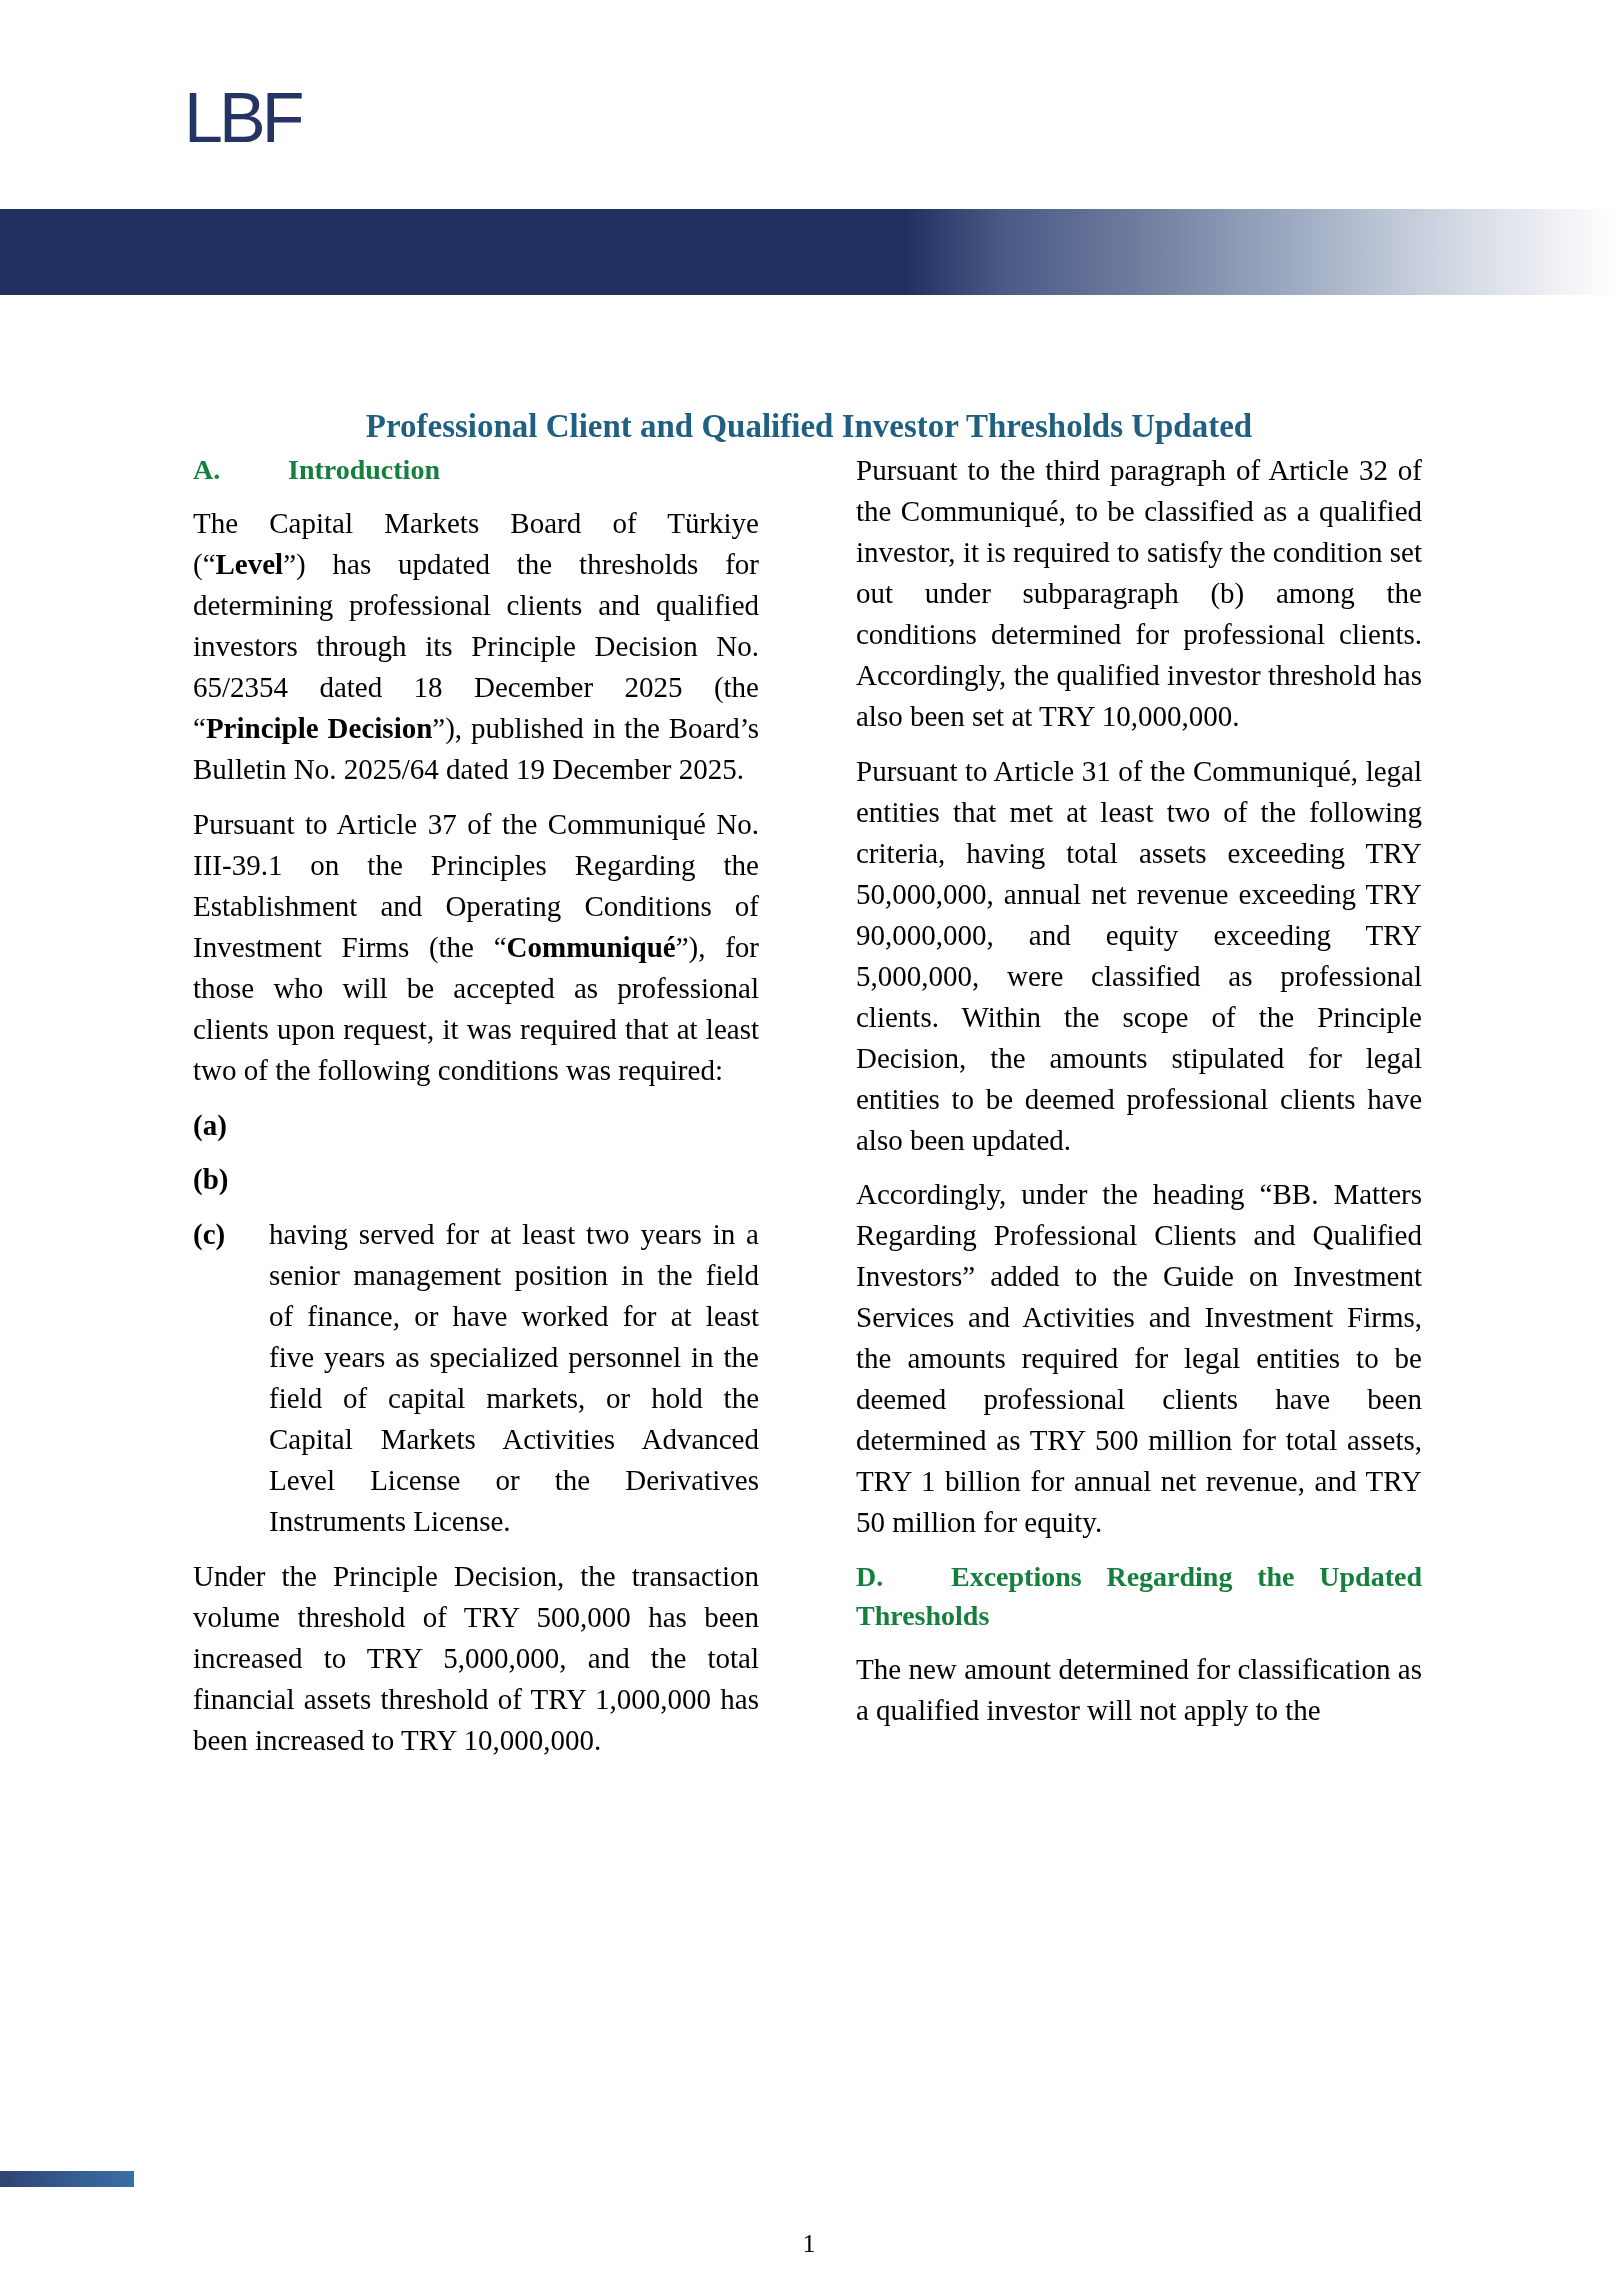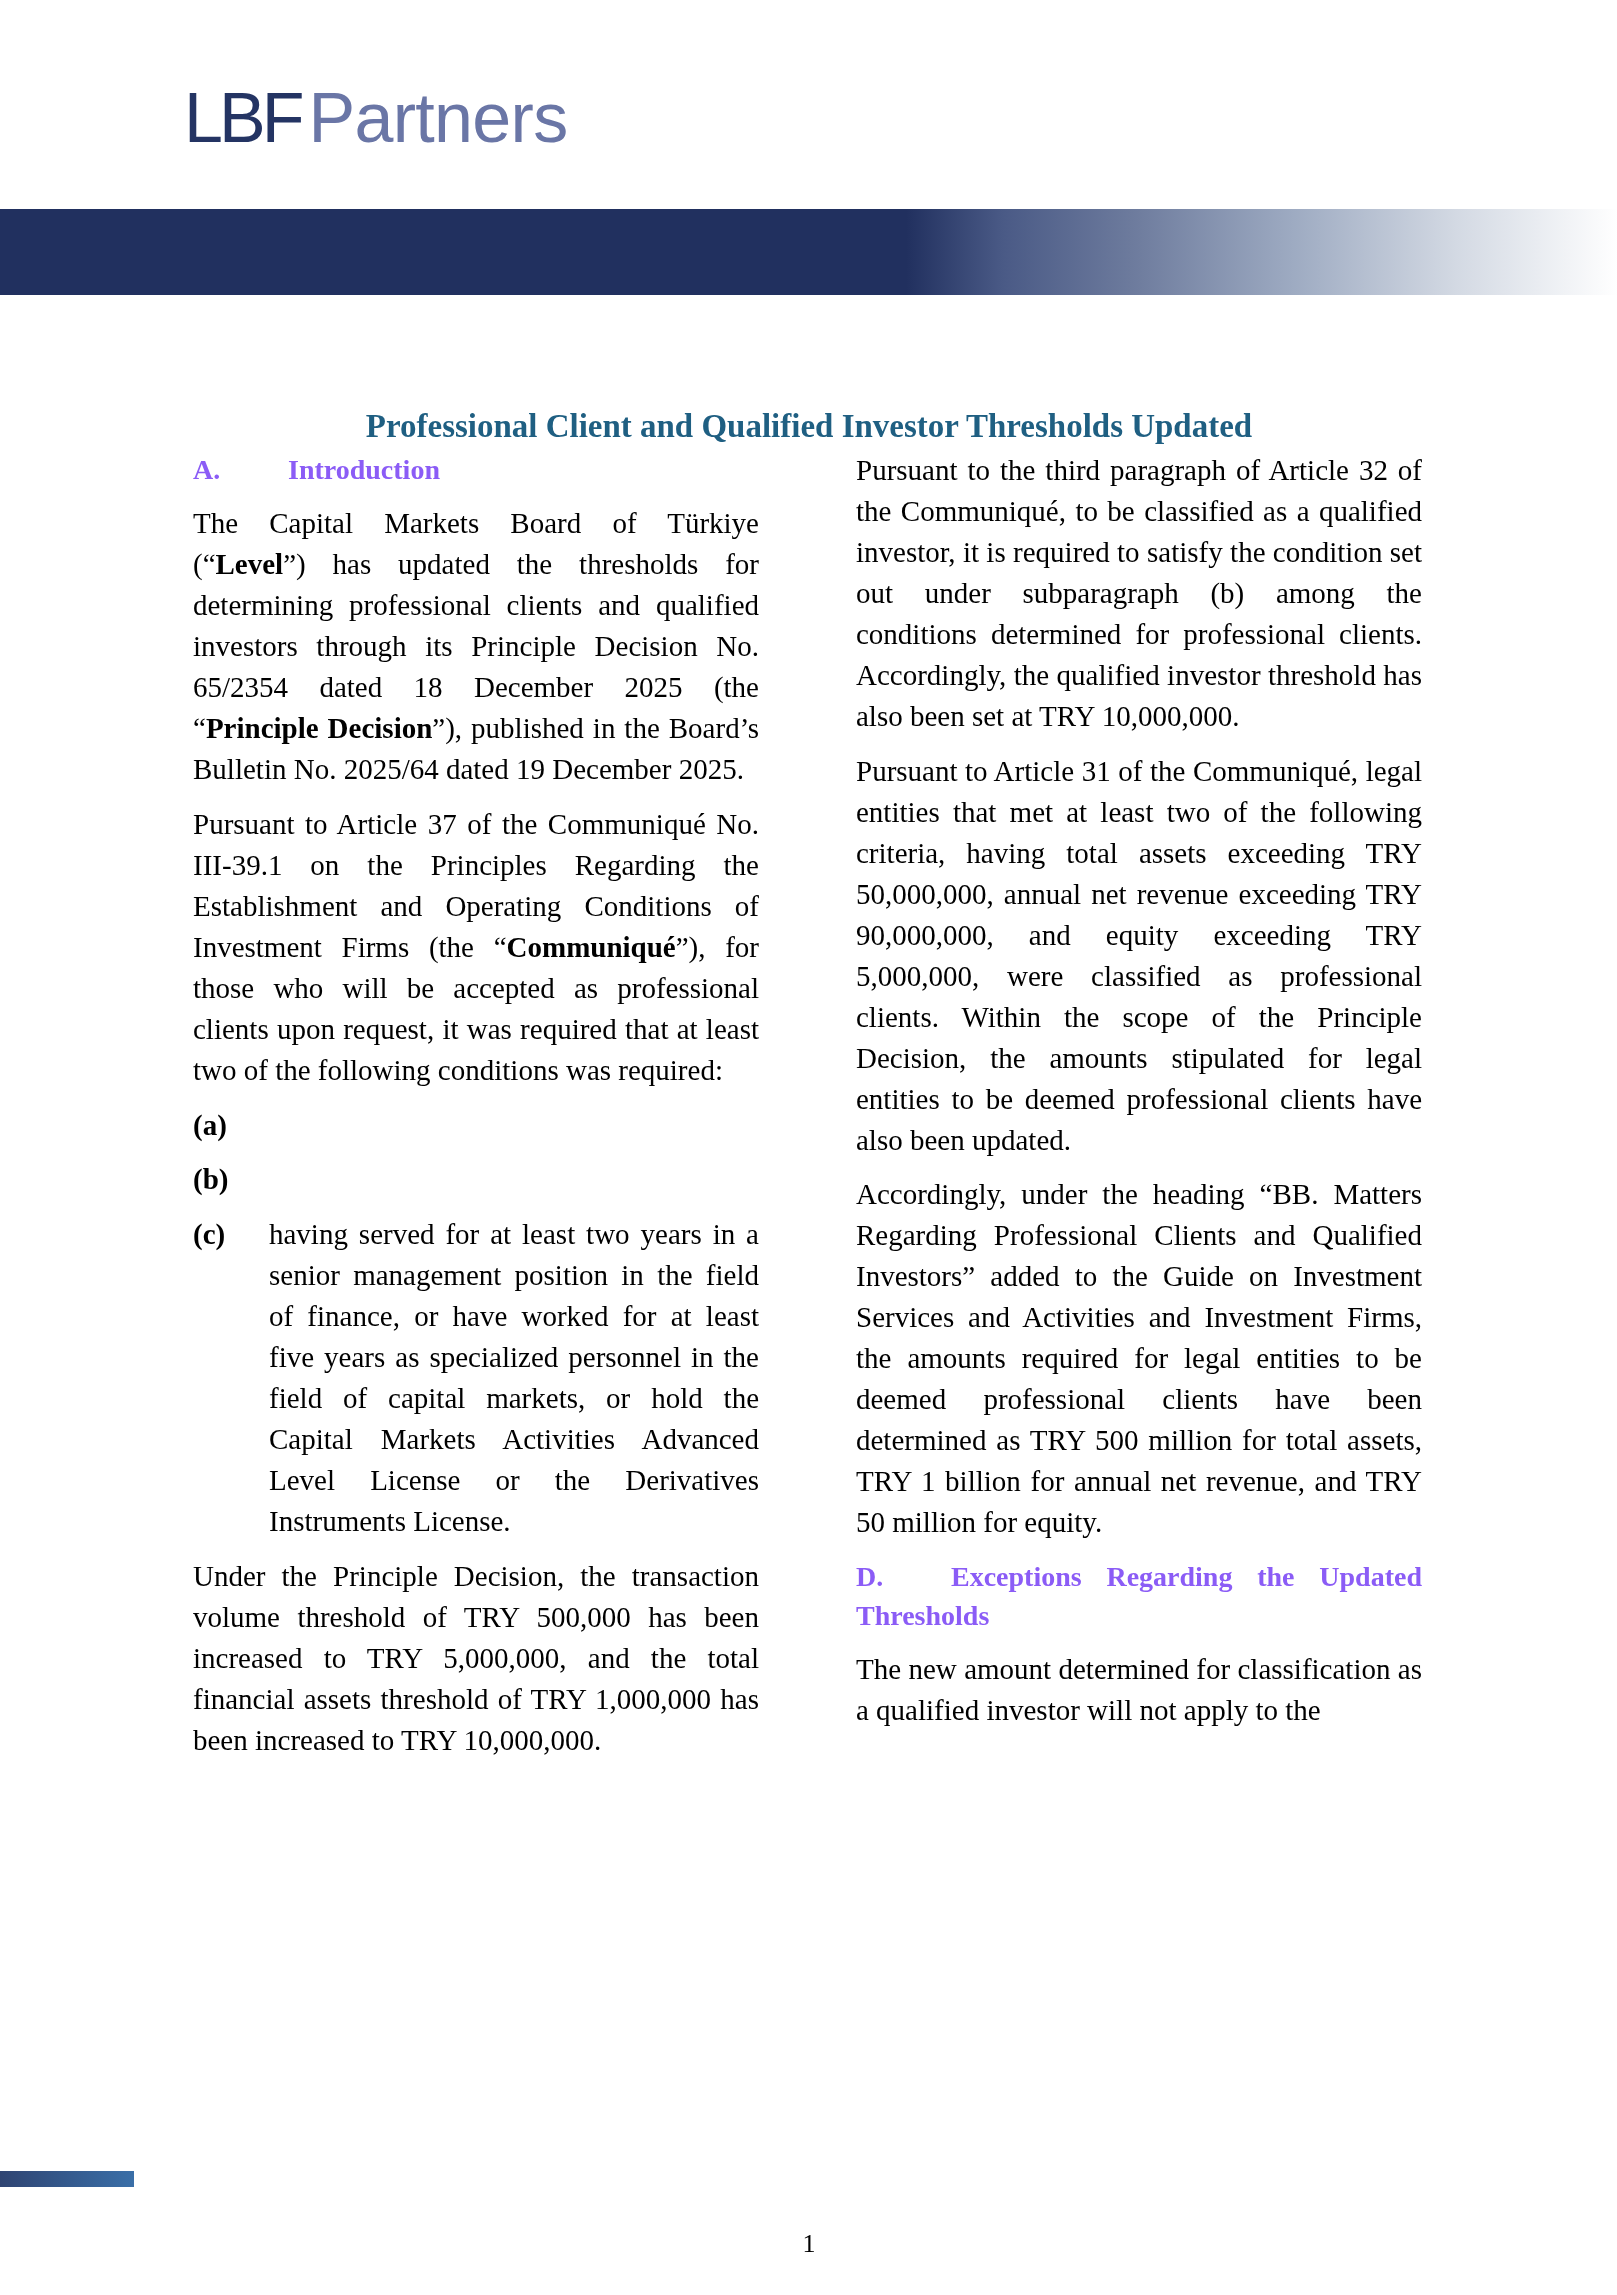--- a/index.html
+++ b/index.html
@@ -19,40 +19,39 @@
 
   .doc-title { position: absolute; left: 0; width: 1618px; top: 383px; text-align: center;
                font-weight: bold; font-size: 34px; color: #1f5f82; line-height: 1.2;
                transform: scaleX(0.97); }
 
   .col { position: absolute; top: 450px; width: 566px; font-size: 29px; line-height: 41px; }
   .col-left { left: 193px; }
   .col-right { left: 856px; }
 
   .col p { margin: 0 0 13.7px 0; text-align: justify; }
-  .heading { color: #8b5cf6; font-weight: bold; font-size: 28px; line-height: 39px;
+  .heading { color: #15803d; font-weight: bold; font-size: 28px; line-height: 39px;
              margin: 0 0 14.3px 0; text-align: justify; }
   .heading .letter { display: inline-block; width: 95px; }
   b { font-weight: bold; }
 
   .list-item { display: flex; margin: 0 0 13.7px 0; }
   .list-label { flex: 0 0 76px; font-weight: bold; }
   .list-text { flex: 1; text-align: justify; }
 
   .footer-bar { position: absolute; left: 0; top: 2171px; width: 134px; height: 15.7px;
                 background: linear-gradient(to right, #2f4472, #3a6fa8); }
   .page-number { position: absolute; left: 0; width: 1618px; top: 2229px; text-align: center;
                  font-size: 26px; }
 </style>
 </head>
 <body>
 
 <div class="logo">
   <span class="logo-lbf">LBF</span>
-  <span class="logo-partners">Partners</span>
 </div>
 
 <div class="header-band"></div>
 
 <h1 class="doc-title">Professional Client and Qualified Investor Thresholds Updated</h1>
 
 <div class="col col-left">
   <div class="heading">
     <span class="letter">A.</span><span>Introduction</span>
   </div>

